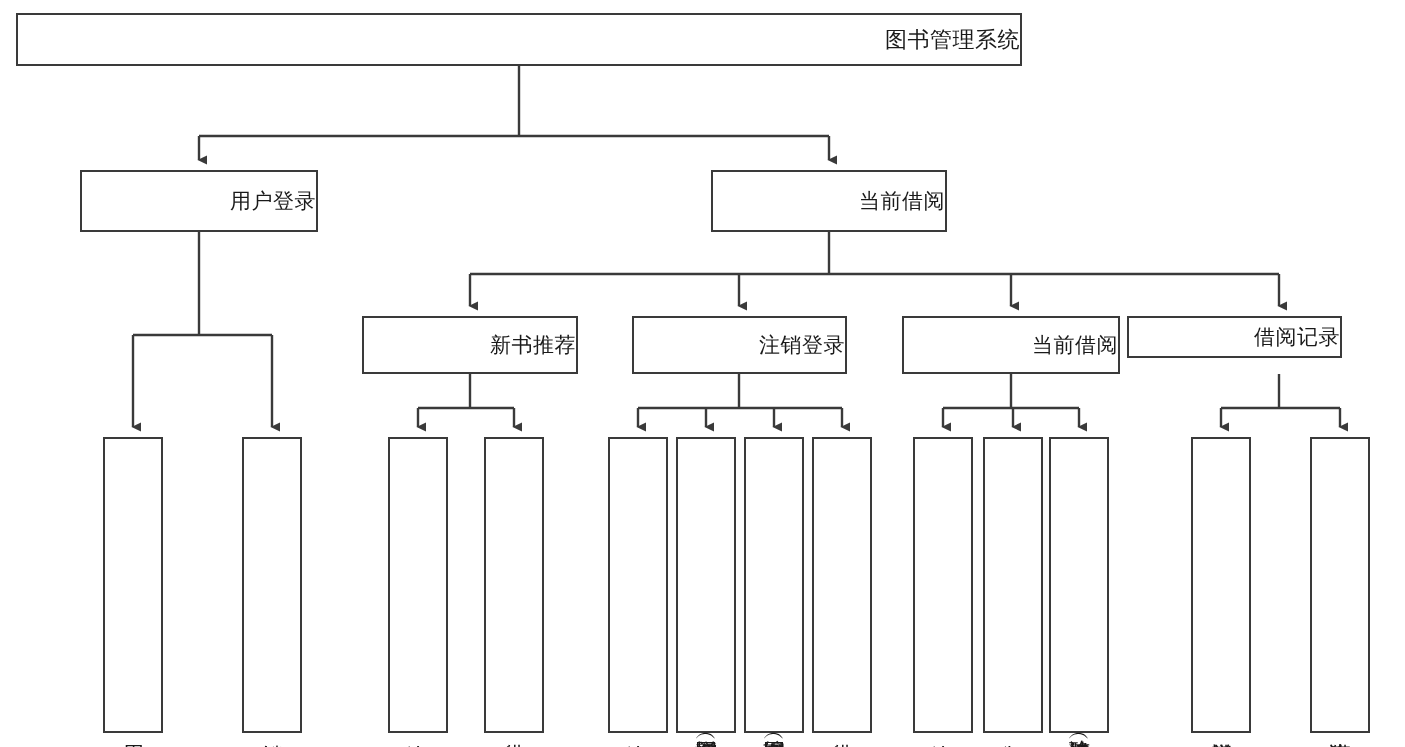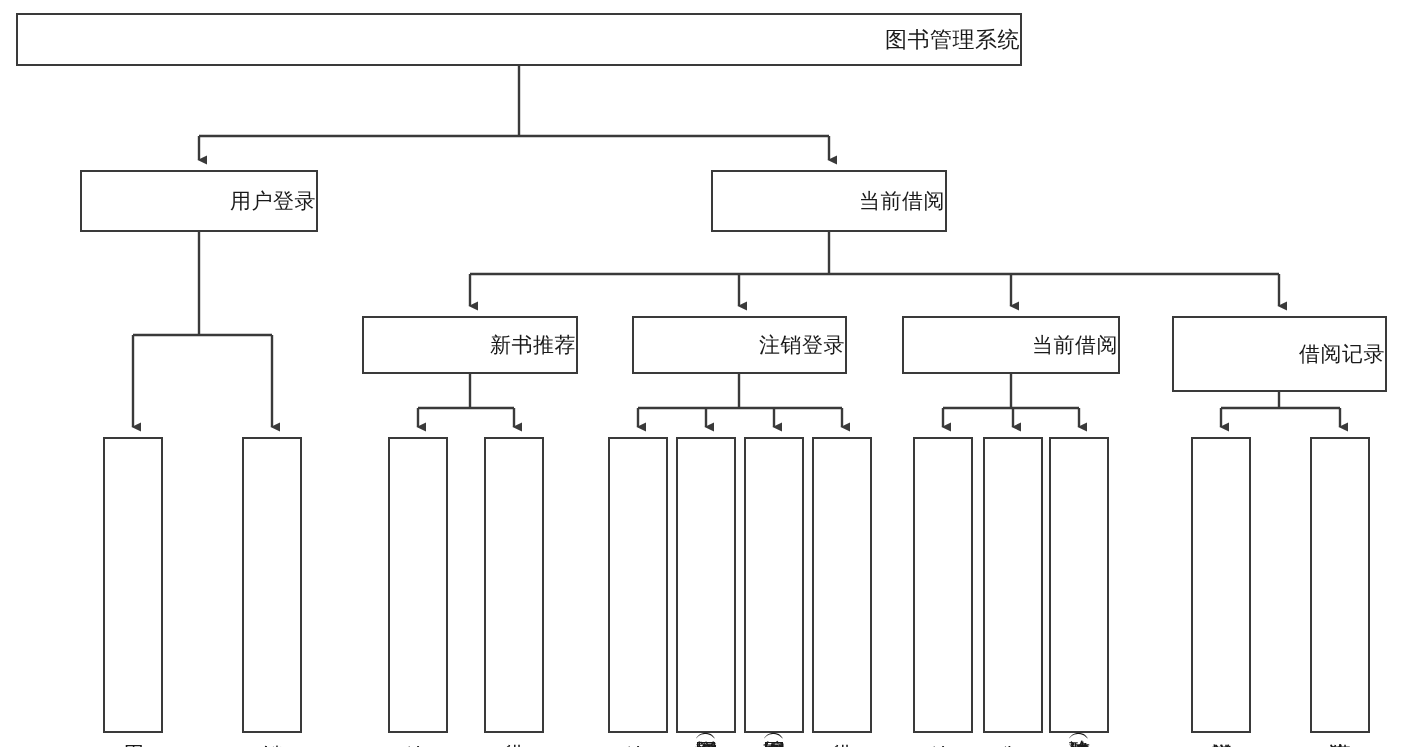--- a/index.html
+++ b/index.html
@@ -123,21 +123,21 @@
       </div>
       <div class="node lvl3" style="left: 362px; top: 316px; width: 216px; height: 58px; padding-left: 20px;">
         <span class="lbl">新书推荐</span>
       </div>
       <div class="node lvl3" style="left: 632px; top: 316px; width: 215px; height: 58px;">
         <span class="lbl">注销登录</span>
       </div>
       <div class="node lvl3" style="left: 902px; top: 316px; width: 218px; height: 58px;">
         <span class="lbl">当前借阅</span>
       </div>
-      <div class="node lvl3" style="left: 1172px; top: 316px; width: 215px; height: 76px; font-family: Liberation Serif, serif;">
+      <div class="node lvl3" style="left: 1127px; top: 316px; width: 215px; height: 42px; font-family: Liberation Serif, serif;">
         <span class="lbl">借阅记录</span>
       </div>
       <div class="node lvl4 leaf" style="left: 103px; top: 437px; width: 60px; height: 296px;">
         <span class="lbl">用户登录</span>
       </div>
       <div class="node lvl4 leaf" style="left: 242px; top: 437px; width: 60px; height: 296px;">
         <span class="lbl">注销登录</span>
       </div>
       <div class="node lvl4 leaf" style="left: 388px; top: 437px; width: 60px; height: 296px;">
         <span class="lbl">查询图书</span>

